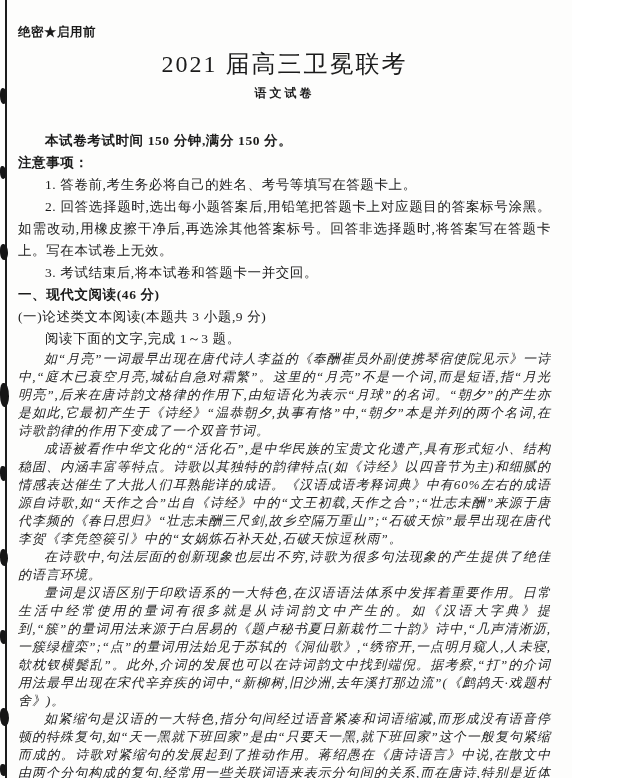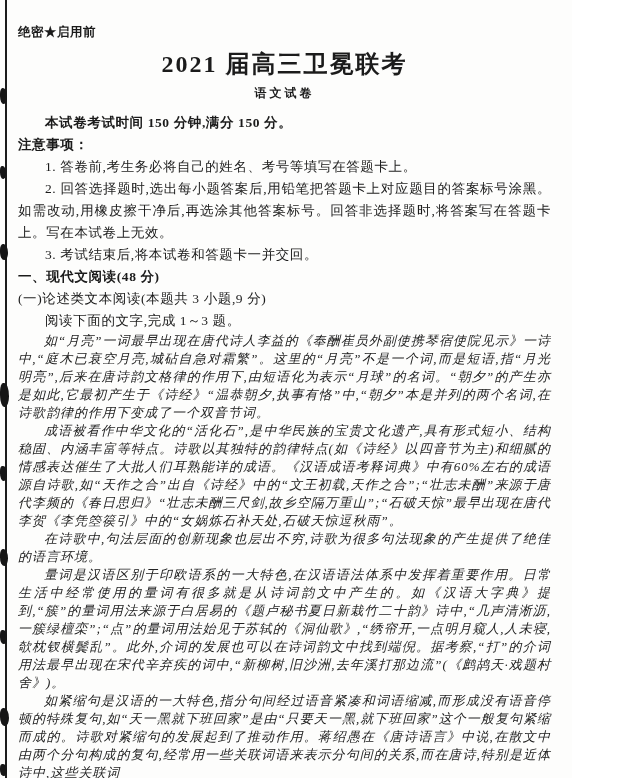--- a/index.html
+++ b/index.html
@@ -13,28 +13,28 @@
   }
   .content{
     position:relative;
     padding:24px 21px 0 18px;
     box-sizing:border-box;
   }
   .classification{
     font-size:12.5px;font-weight:bold;letter-spacing:.5px;
   }
   .title{
-    text-align:center;font-size:24px;font-weight:bold;
+    text-align:center;font-size:24px;font-weight:normal;
     letter-spacing:2px;margin:8px 0 0 0;line-height:30px;
   }
   .subtitle{
     text-align:center;font-size:12px;font-weight:bold;
     letter-spacing:3px;margin:3px 0 0 0;line-height:22px;
   }
-  .front{margin-top:8px;}
+  .front{margin-top:26px;}
   .front p{
     margin:0;font-size:13.5px;line-height:22px;
     text-align:justify;letter-spacing:.6px;
   }
   .bold{font-weight:bold;}
   .indent{text-indent:2em;}
   .passage p{
     margin:0;font-size:13px;line-height:18px;
     text-align:justify;text-indent:2em;
     letter-spacing:1px;font-style:italic;
@@ -74,21 +74,21 @@
     <div class="classification">绝密★启用前</div>
     <h1 class="title">2021 届高三卫冕联考</h1>
     <h2 class="subtitle">语文试卷</h2>
 
     <div class="front">
       <p class="bold indent">本试卷考试时间 150 分钟,满分 150 分。</p>
       <p class="bold">注意事项：</p>
       <p class="indent">1. 答卷前,考生务必将自己的姓名、考号等填写在答题卡上。</p>
       <p class="indent">2. 回答选择题时,选出每小题答案后,用铅笔把答题卡上对应题目的答案标号涂黑。如需改动,用橡皮擦干净后,再选涂其他答案标号。回答非选择题时,将答案写在答题卡上。写在本试卷上无效。</p>
       <p class="indent">3. 考试结束后,将本试卷和答题卡一并交回。</p>
-      <p class="bold">一、现代文阅读(48 分)</p>
+      <p class="bold">一、现代文阅读(46 分)</p>
       <p>(一)论述类文本阅读(本题共 3 小题,9 分)</p>
       <p class="indent">阅读下面的文字,完成 1～3 题。</p>
     </div>
 
     <div class="passage">
       <p>如“月亮”一词最早出现在唐代诗人李益的《奉酬崔员外副使携琴宿使院见示》一诗中,“庭木已衰空月亮,城砧自急对霜繁”。这里的“月亮”不是一个词,而是短语,指“月光明亮”,后来在唐诗韵文格律的作用下,由短语化为表示“月球”的名词。“朝夕”的产生亦是如此,它最初产生于《诗经》“温恭朝夕,执事有恪”中,“朝夕”本是并列的两个名词,在诗歌韵律的作用下变成了一个双音节词。</p>
       <p>成语被看作中华文化的“活化石”,是中华民族的宝贵文化遗产,具有形式短小、结构稳固、内涵丰富等特点。诗歌以其独特的韵律特点(如《诗经》以四音节为主)和细腻的情感表达催生了大批人们耳熟能详的成语。《汉语成语考释词典》中有60%左右的成语源自诗歌,如“天作之合”出自《诗经》中的“文王初载,天作之合”;“壮志未酬”来源于唐代李频的《春日思归》“壮志未酬三尺剑,故乡空隔万重山”;“石破天惊”最早出现在唐代李贺《李凭箜篌引》中的“女娲炼石补天处,石破天惊逗秋雨”。</p>
       <p>在诗歌中,句法层面的创新现象也层出不穷,诗歌为很多句法现象的产生提供了绝佳的语言环境。</p>
       <p>量词是汉语区别于印欧语系的一大特色,在汉语语法体系中发挥着重要作用。日常生活中经常使用的量词有很多就是从诗词韵文中产生的。如《汉语大字典》提到,“簇”的量词用法来源于白居易的《题卢秘书夏日新栽竹二十韵》诗中,“几声清淅沥,一簇绿檀栾”;“点”的量词用法始见于苏轼的《洞仙歌》,“绣帘开,一点明月窥人,人未寝,欹枕钗横鬓乱”。此外,介词的发展也可以在诗词韵文中找到端倪。据考察,“打”的介词用法最早出现在宋代辛弃疾的词中,“新柳树,旧沙洲,去年溪打那边流”(《鹧鸪天·戏题村舍》)。</p>
       <p>如紧缩句是汉语的一大特色,指分句间经过语音紧凑和词语缩减,而形成没有语音停顿的特殊复句,如“天一黑就下班回家”是由“只要天一黑,就下班回家”这个一般复句紧缩而成的。诗歌对紧缩句的发展起到了推动作用。蒋绍愚在《唐诗语言》中说,在散文中由两个分句构成的复句,经常用一些关联词语来表示分句间的关系,而在唐诗,特别是近体诗中,这些关联词</p>

